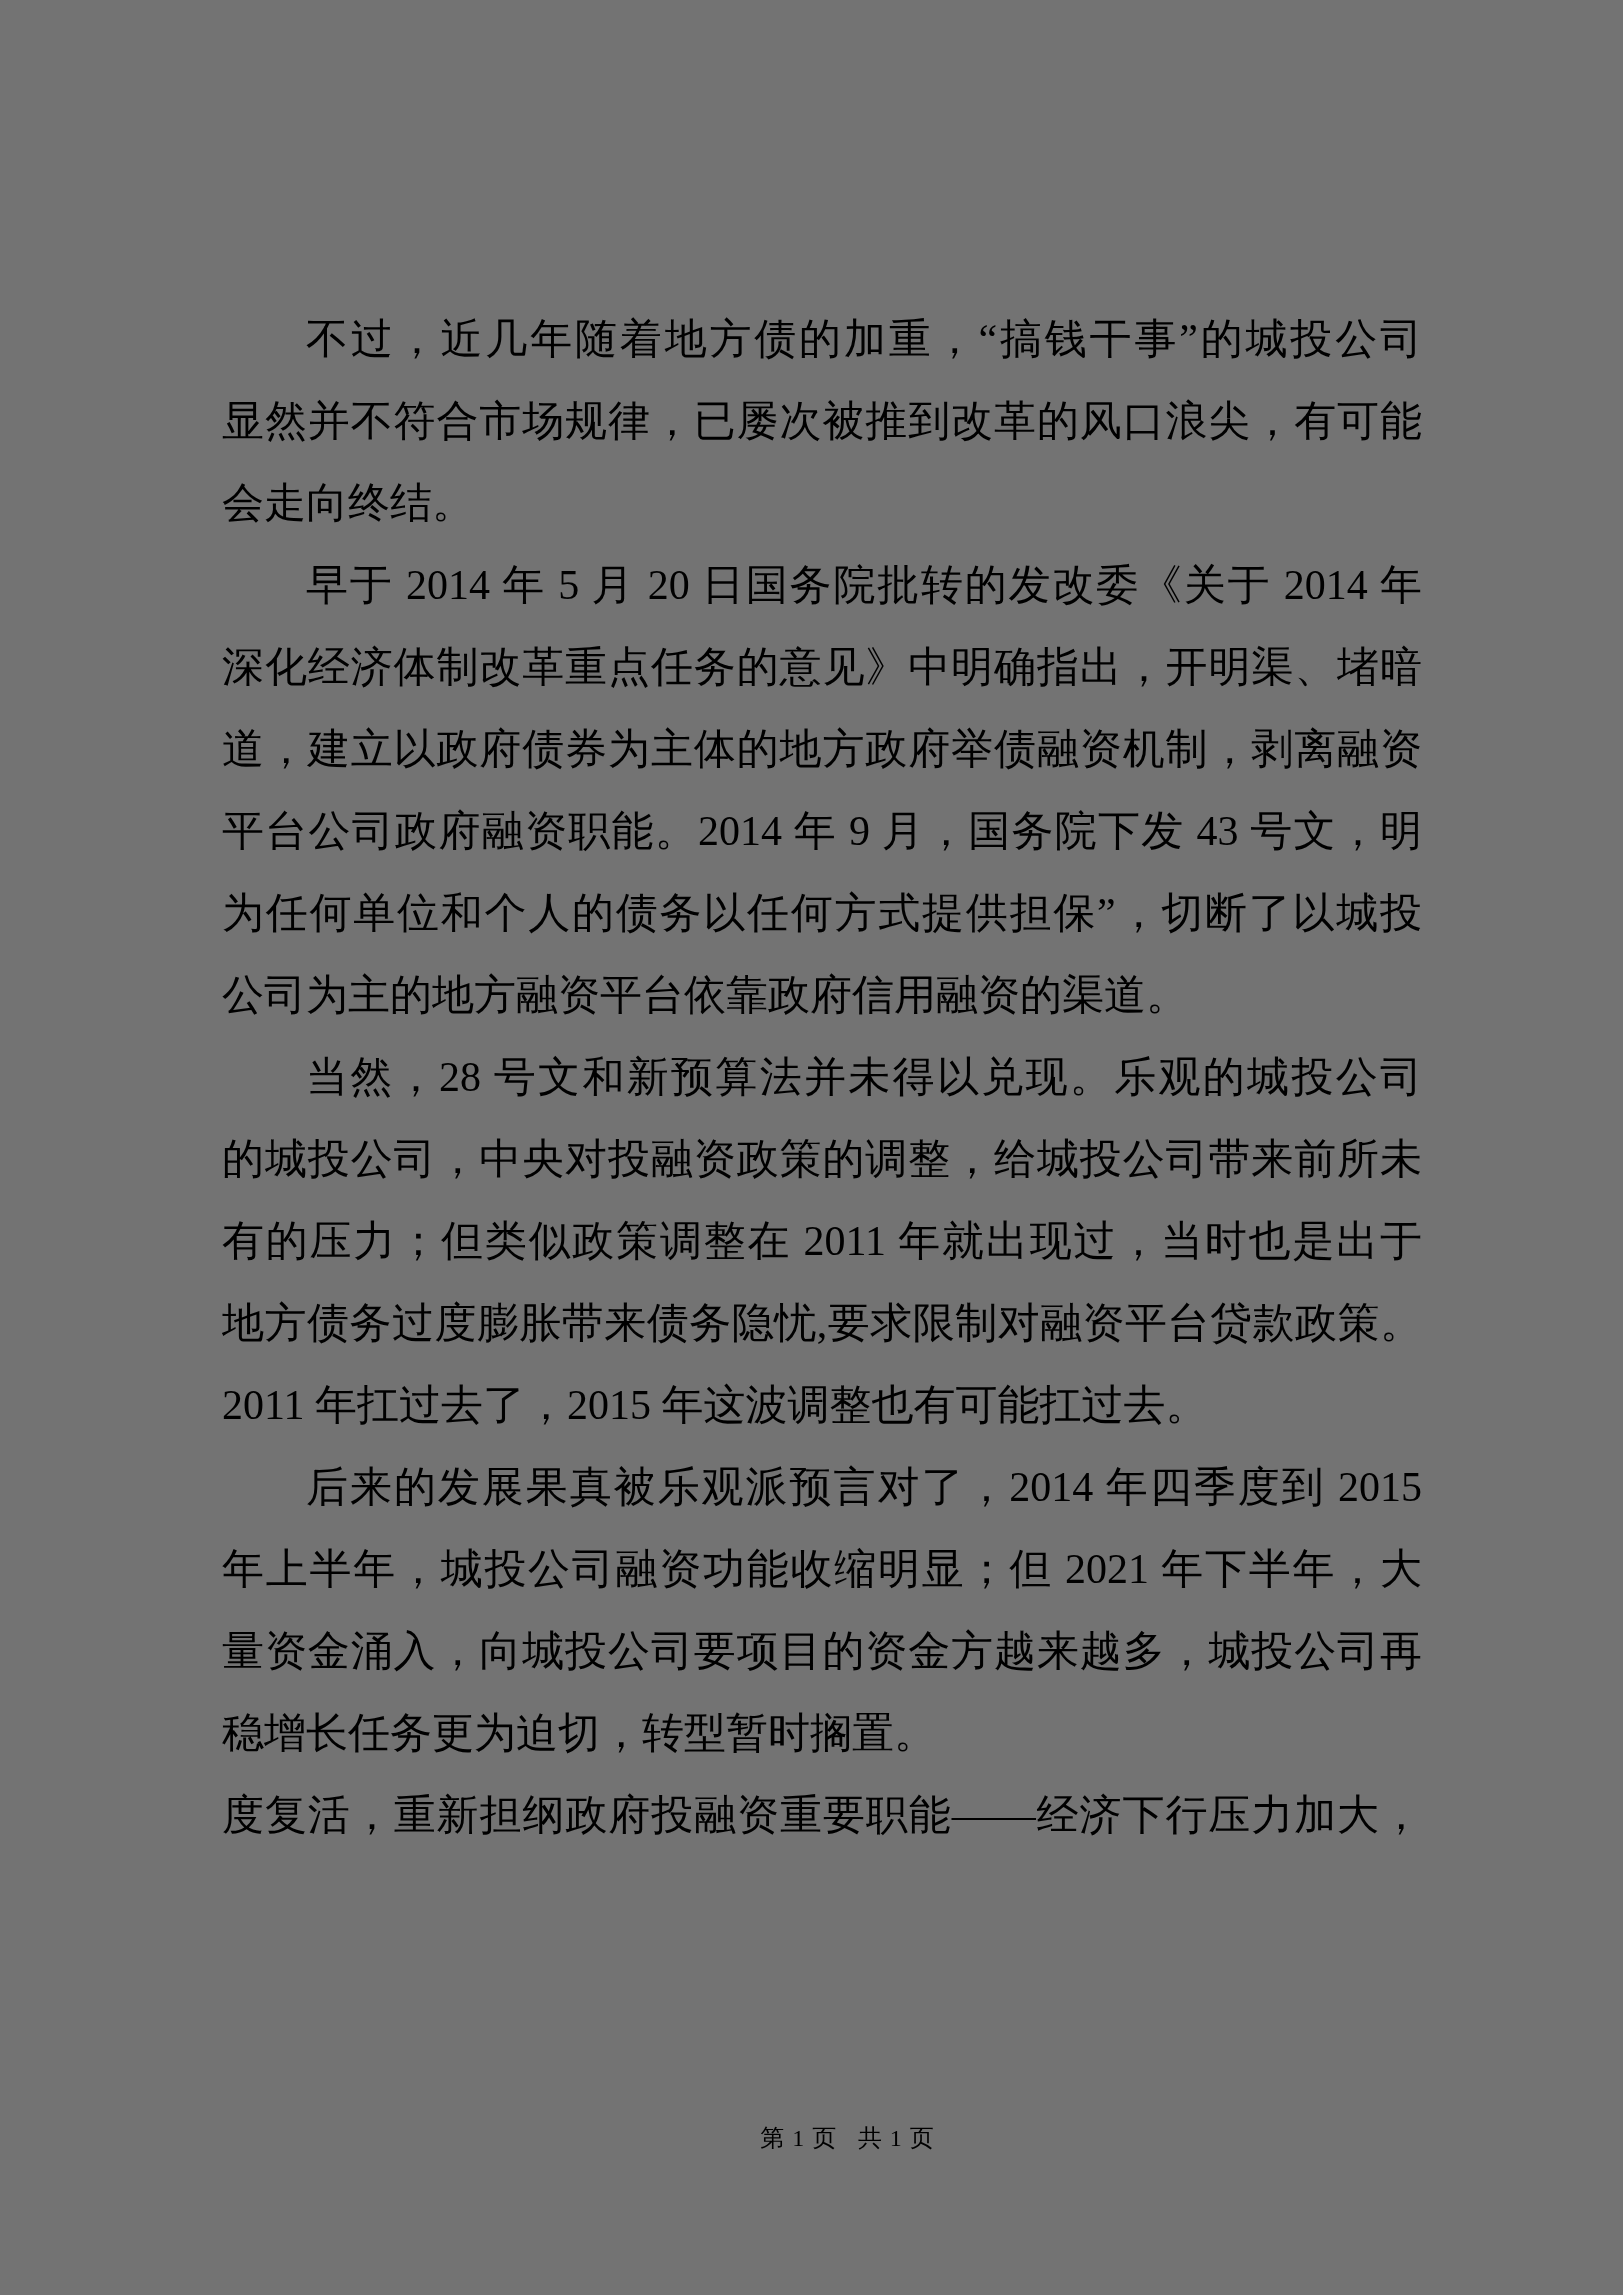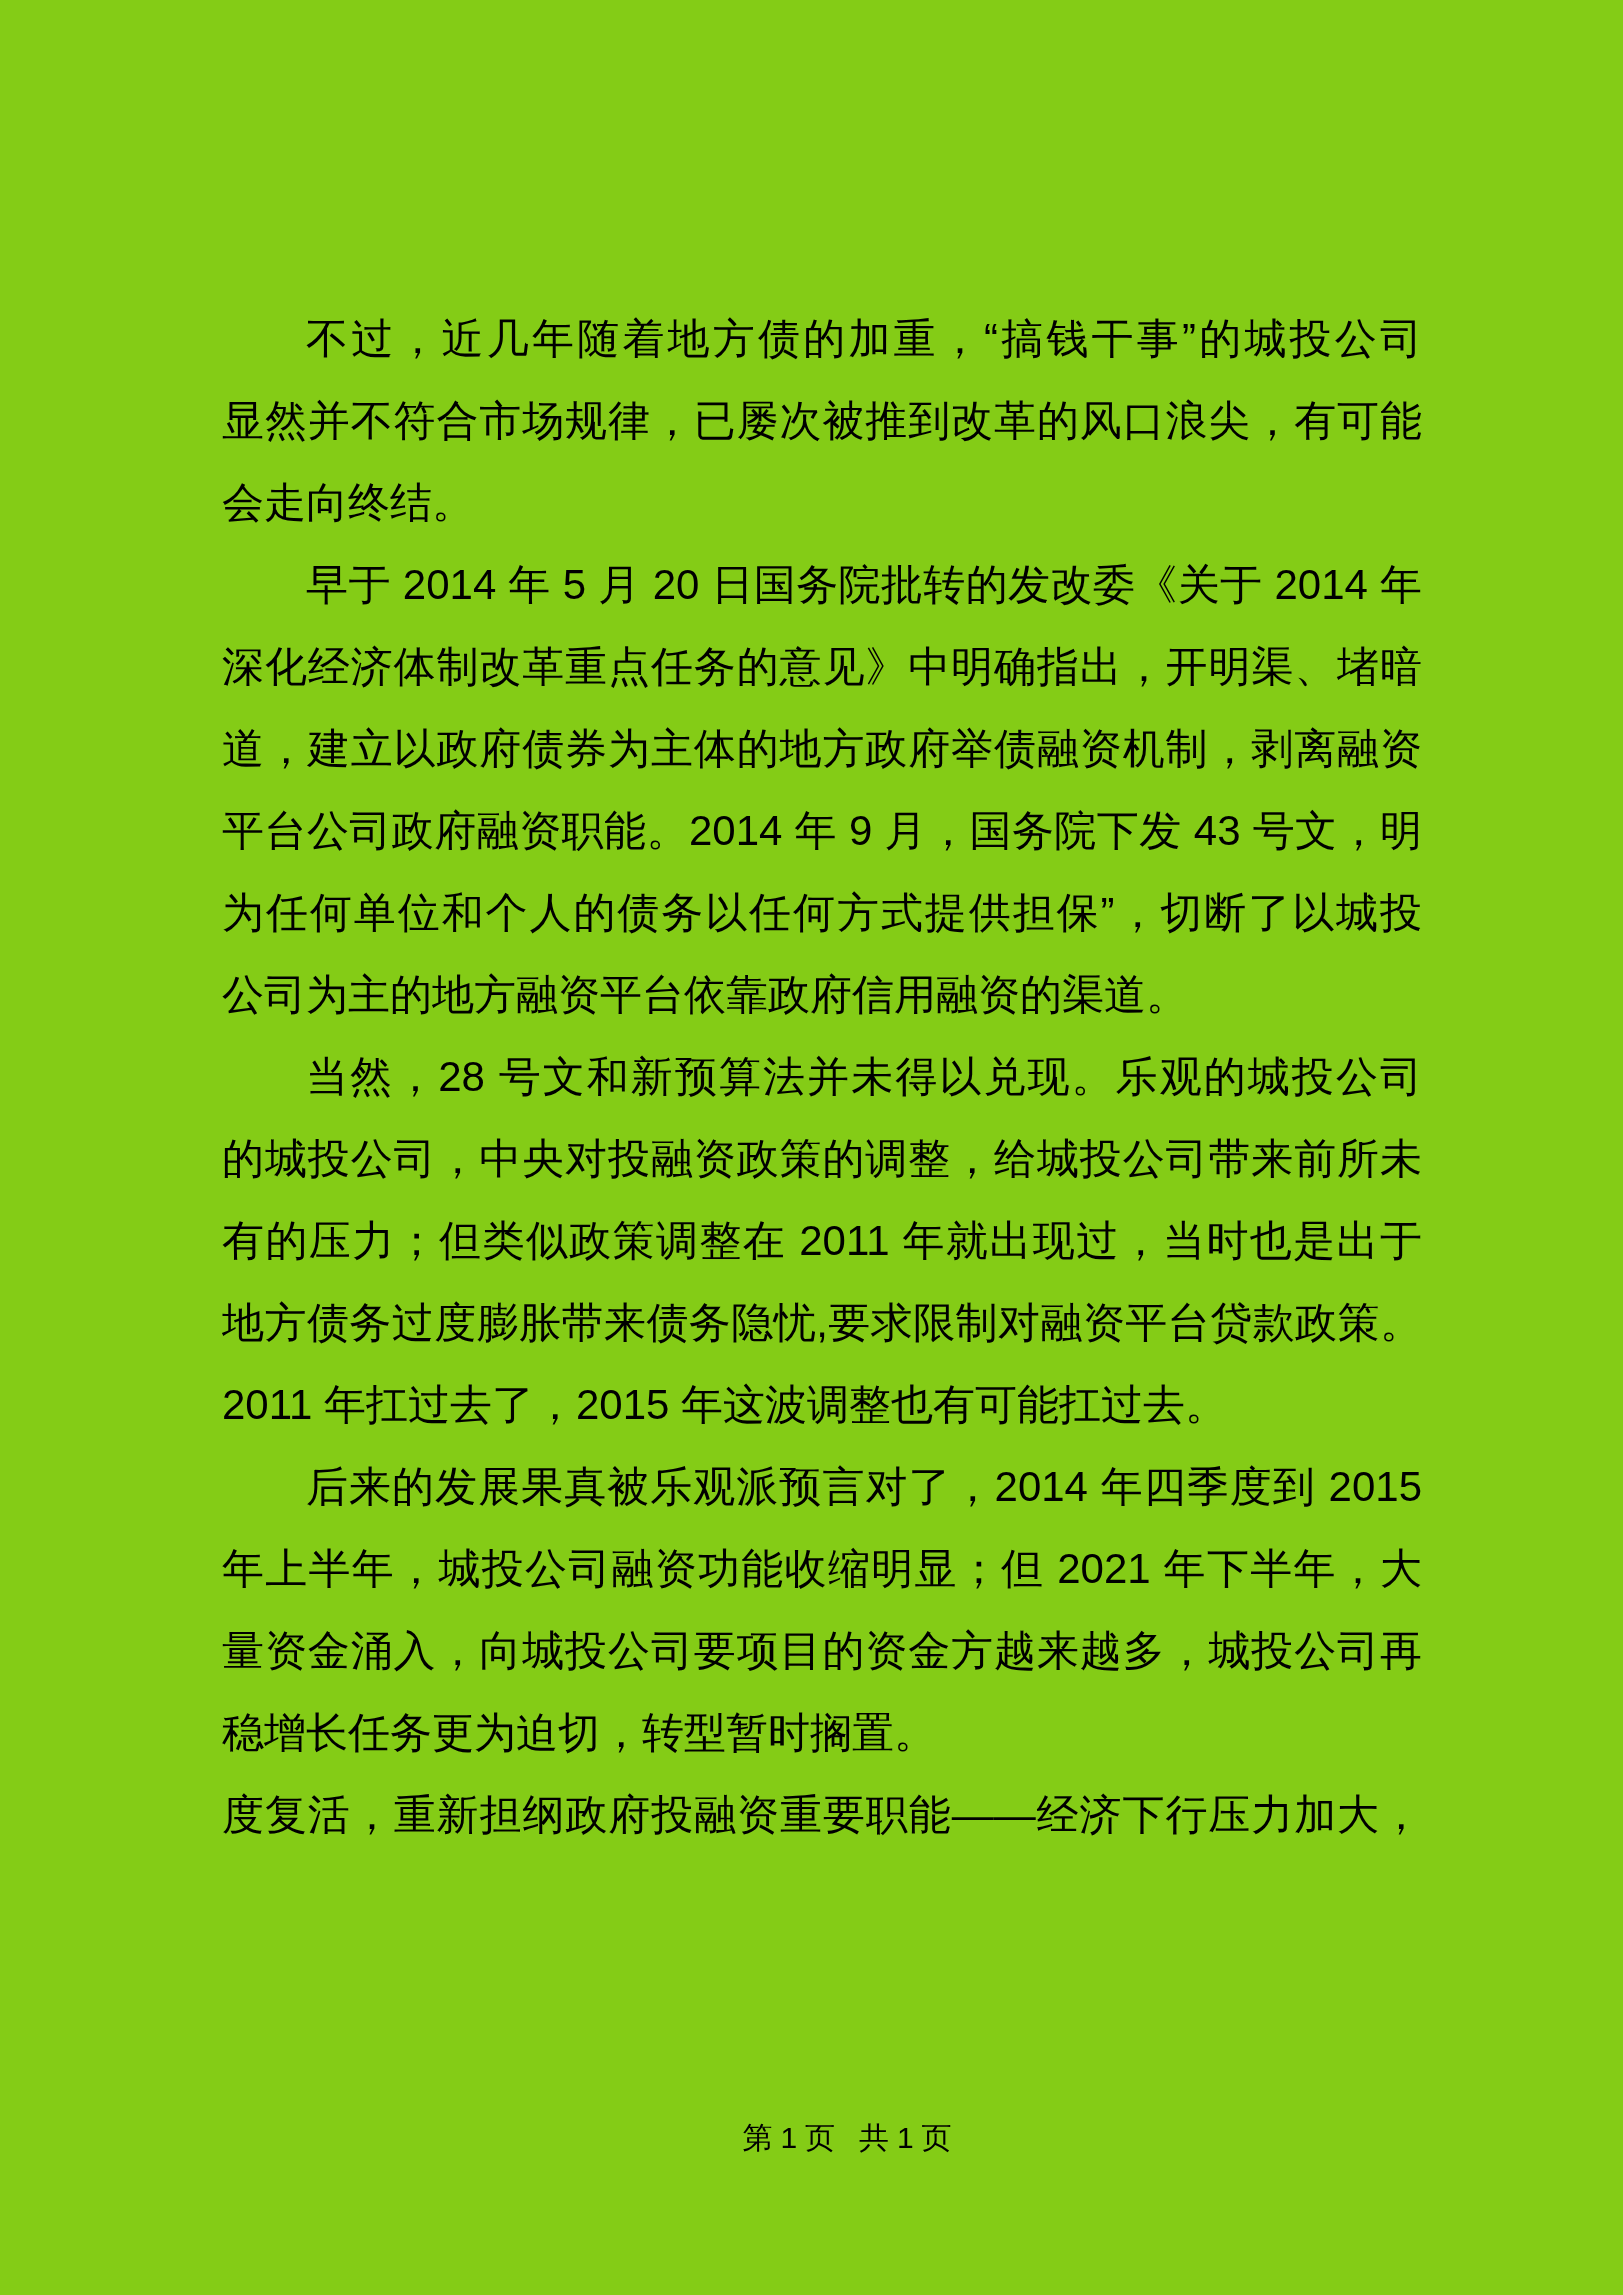--- a/index.html
+++ b/index.html
@@ -4,23 +4,23 @@
 <style>
   html, body {
     margin: 0;
     padding: 0;
     background: #ffffff;
   }
   .page {
     position: relative;
     width: 1623px;
     height: 2295px;
-    background: #84cc16;
+    background: #737373;
     overflow: hidden;
-    font-family: Liberation Sans, sans-serif;
+    font-family: Liberation Serif, serif;
     color: #000000;
   }
   .body-text {
     position: absolute;
     left: 222px;
     top: 298px;
     width: 1200px;
     font-size: 42px;
     line-height: 82px;
   }
@@ -35,21 +35,21 @@
     text-align-last: left;
   }
   .line.indent {
     text-indent: 84px;
   }
   .footer {
     position: absolute;
     left: 851px;
     top: 2120px;
     transform: translateX(-50%);
-    font-size: 30px;
+    font-size: 24px;
     line-height: 36px;
     letter-spacing: 7.9px;
     white-space: nowrap;
     text-align: center;
   }
 </style>
 </head>
 <body>
 
 <div class="page">

